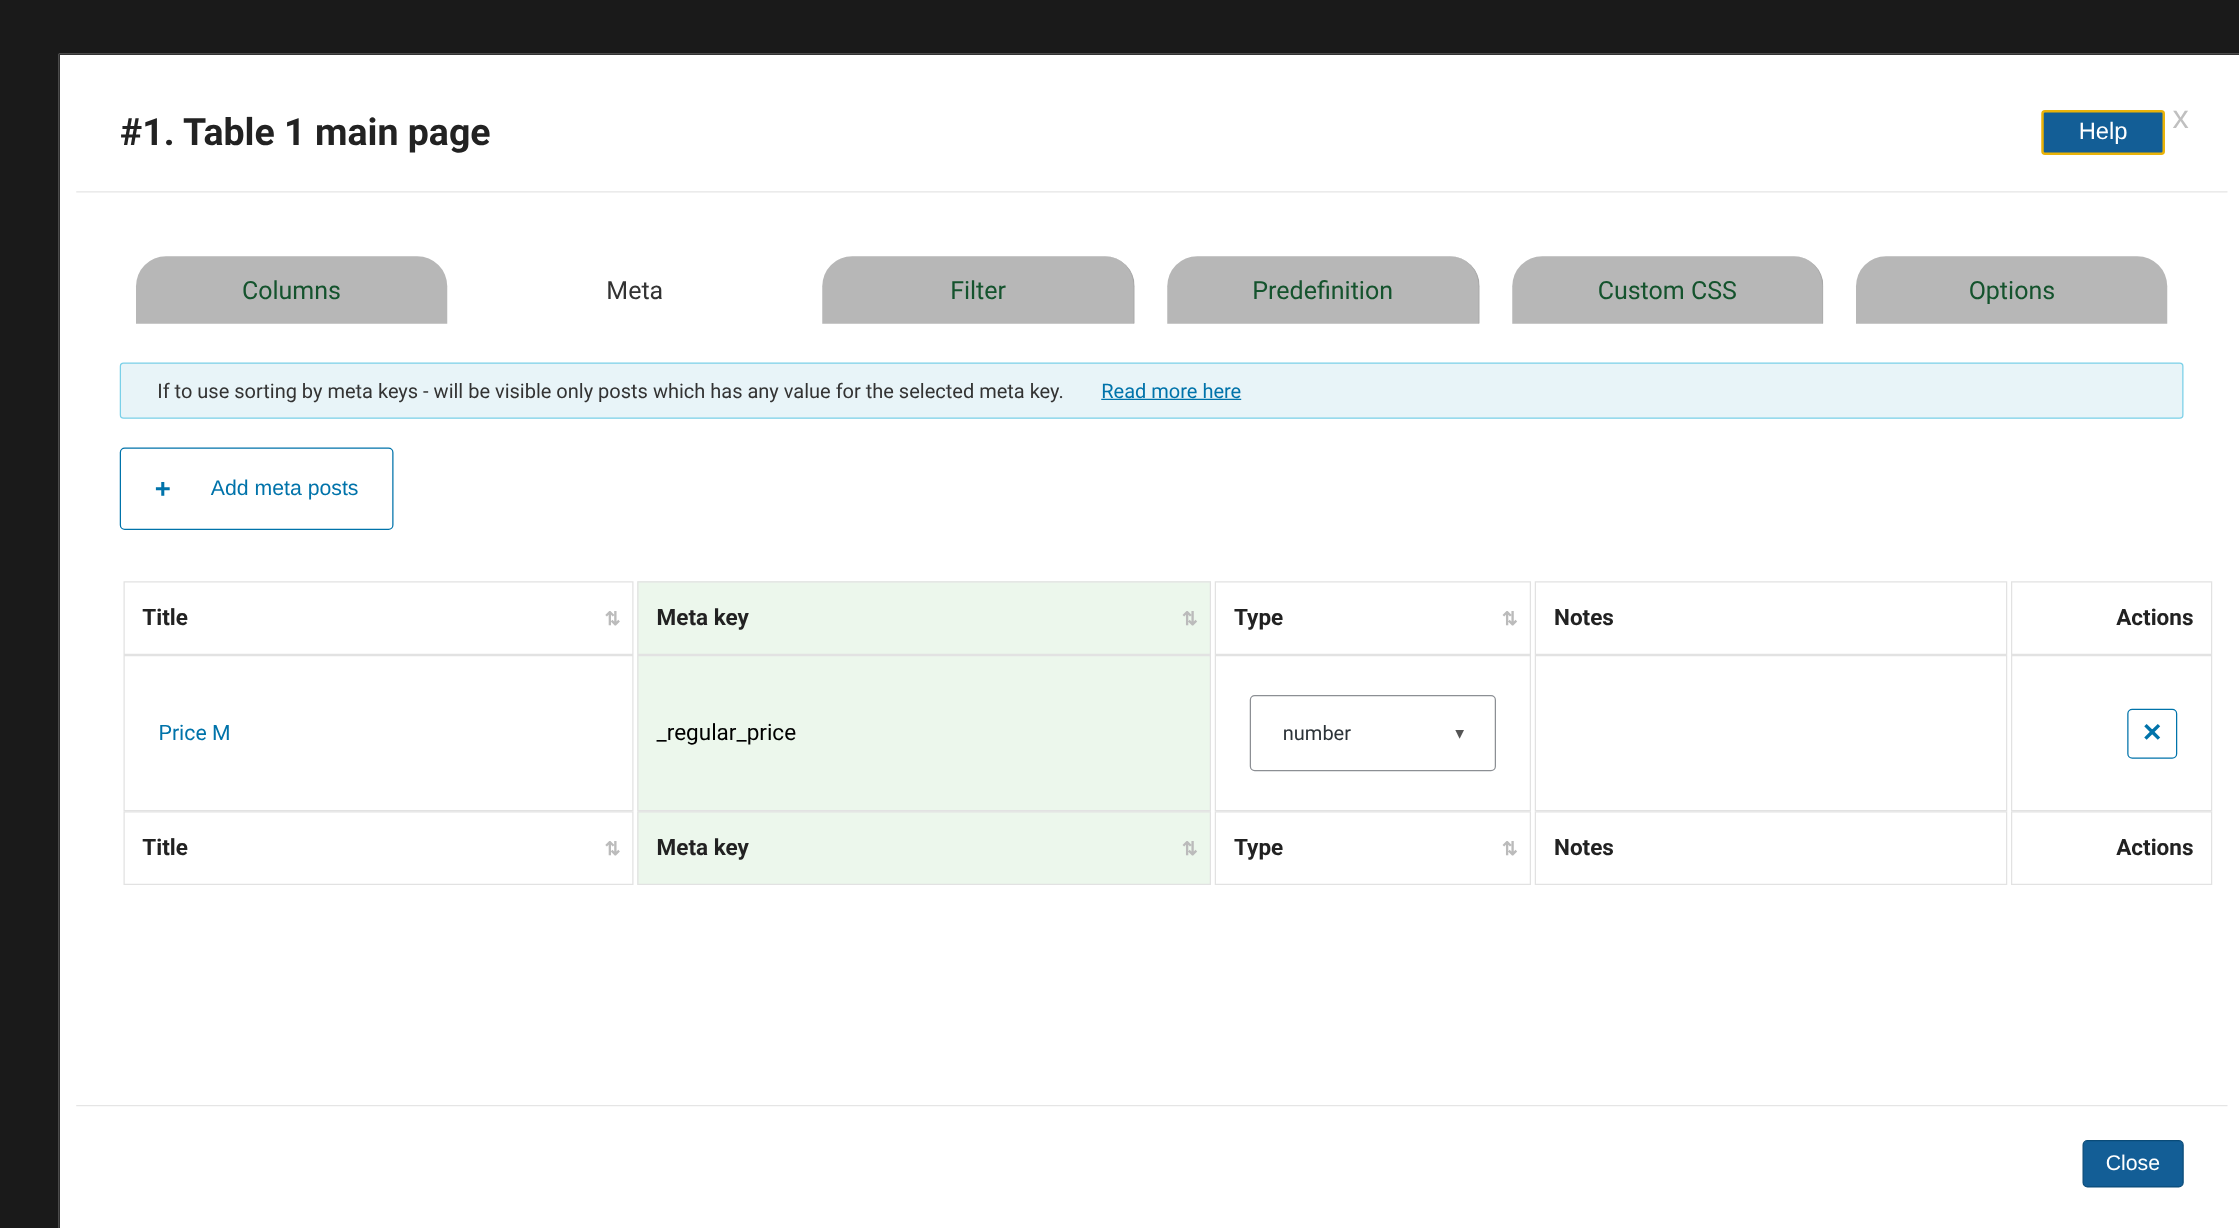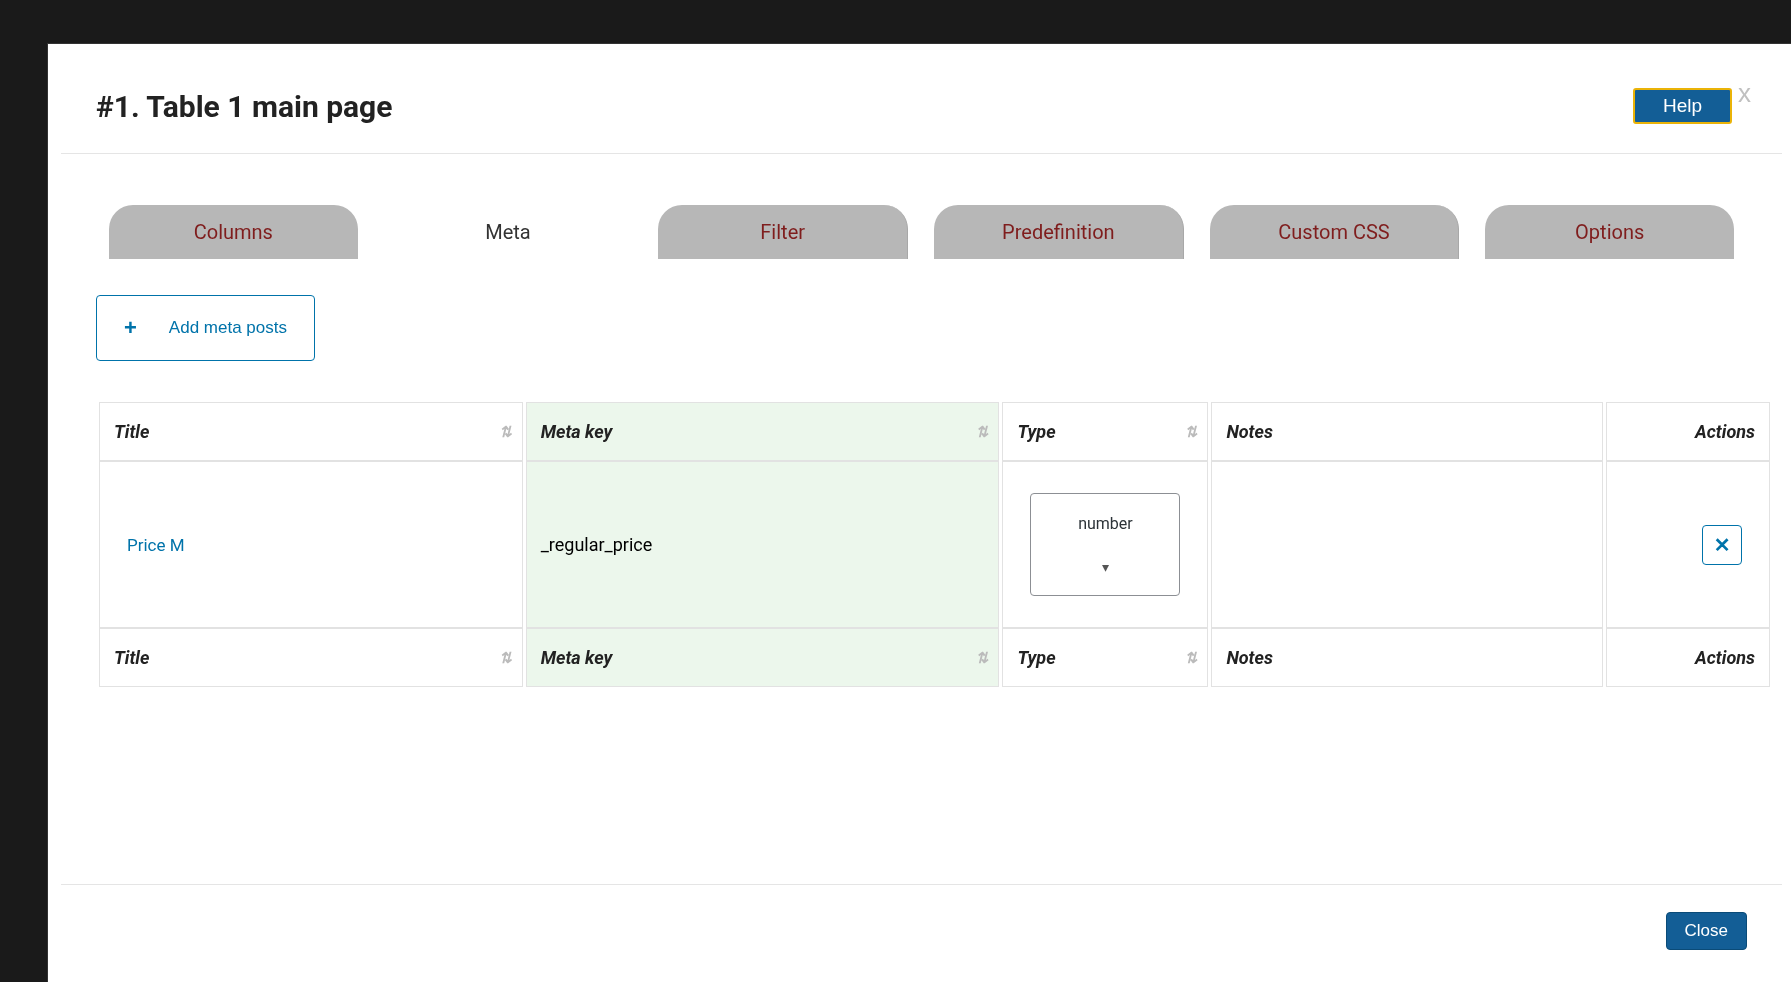--- a/index.html
+++ b/index.html
@@ -64,21 +64,21 @@
   display: flex;
   gap: 0;
   margin-top: 12px;
 }
 .tab {
   flex: 1;
   text-align: center;
   padding: 15px 0;
   font-size: 20px;
   background: #b7b7b7;
-  color: #7f1d1d;
+  color: #14532d;
   border-top-left-radius: 24px;
   border-top-right-radius: 24px;
   cursor: pointer;
   position: relative;
 }
 .tab.sep {
   border-right: 1px solid #a8a8a8;
 }
 .tab.active {
   background: #fff;
@@ -125,21 +125,20 @@
   padding: 18px 14px;
   text-align: left;
   border: 1px solid #e2e2e2;
   background: #fff;
   font-size: 18px;
 }
 .meta-table th {
   font-weight: 700;
   color: #222;
   position: relative;
-  font-style: italic;
 }
 .meta-table th.sortable::after {
   content: "⇅";
   position: absolute;
   right: 10px;
   top: 50%;
   transform: translateY(-50%);
   color: #bbb;
   font-size: 15px;
 }
@@ -151,26 +150,25 @@
   text-decoration: none;
   font-size: 17px;
 }
 .type-select {
   display: flex;
   align-items: center;
   justify-content: space-between;
   border: 1px solid #8c8f94;
   border-radius: 4px;
   padding: 7px 12px;
-  width: 150px;
+  width: 197px;
   background: #fff;
   cursor: pointer;
   font-size: 16px;
   color: #2c3338;
-  flex-direction: column;
 }
 .type-select .chev {
   font-size: 14px;
   color: #555;
 }
 .actions-col { text-align: right !important; }
 .del-btn {
   display: inline-flex;
   align-items: center;
   justify-content: center;
@@ -231,20 +229,24 @@
 
     <div class="tabs">
       <div class="tab">Columns</div>
       <div class="tab active">Meta</div>
       <div class="tab sep">Filter</div>
       <div class="tab sep">Predefinition</div>
       <div class="tab sep">Custom CSS</div>
       <div class="tab">Options</div>
     </div>
 
+    <div class="info-box">
+      <span>If to use sorting by meta keys - will be visible only posts which has any value for the selected meta key. </span>
+      <a href="#">Read more here</a>
+    </div>
 
     <button class="add-btn">
       <span class="plus">+</span>
       <span>Add meta posts</span>
     </button>
 
     <table class="meta-table">
       <thead>
         <tr>
           <th class="col-title sortable">Title</th>

